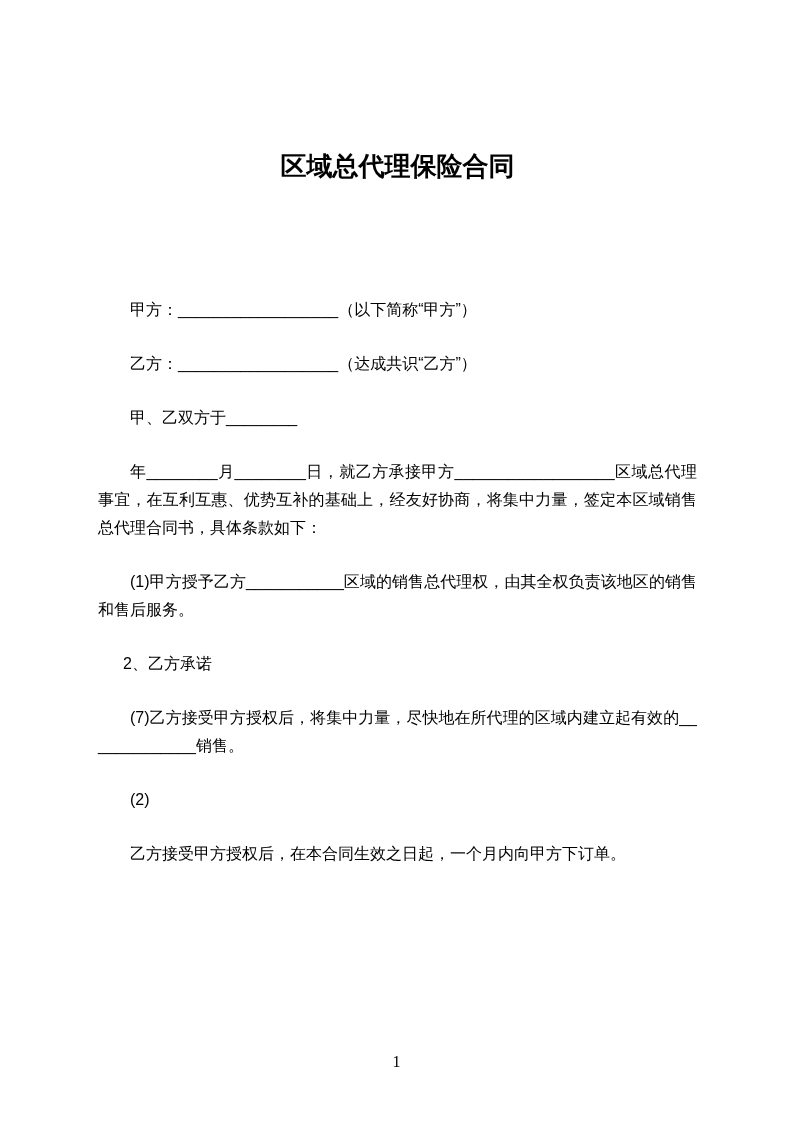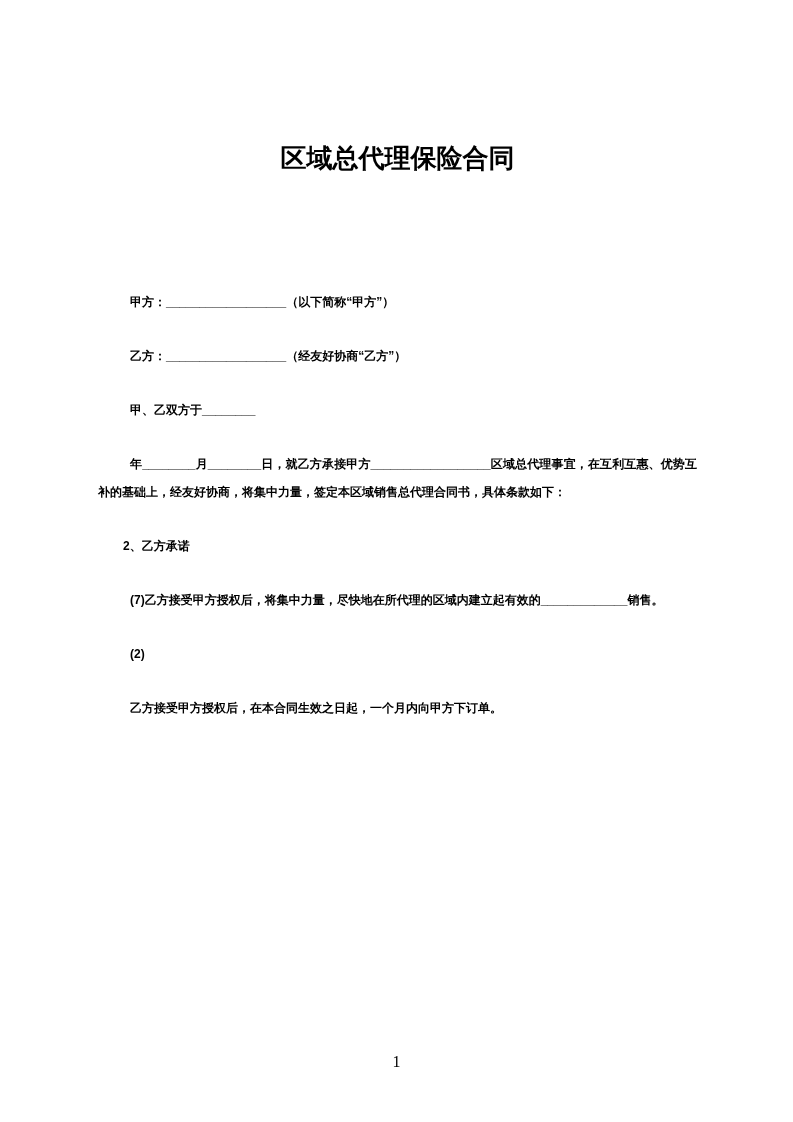--- a/index.html
+++ b/index.html
@@ -16,35 +16,34 @@
     font-family: "Liberation Sans", "DejaVu Sans", sans-serif;
     color: #000000;
   }
   .content {
     position: absolute;
     left: 98px;
     right: 96px;
     top: 140px;
   }
   .doc-title {
-    margin: 0 0 112px 0;
+    margin: 8px 0 112px 0;
     font-size: 26px;
     line-height: 36px;
     font-weight: bold;
     text-align: center;
     letter-spacing: 0;
   }
   .para {
     margin: 14px 0 26px 0;
-    font-size: 12px;
+    font-size: 16px;
     line-height: 28px;
     text-indent: 32px;
     word-break: break-all;
     text-align: justify;
-    font-weight: bold;
   }
   .para.numbered {
     text-indent: 25px;
   }
   .page-number {
     position: absolute;
     left: 0;
     right: 0;
     top: 1050px;
     text-align: center;
@@ -56,27 +55,28 @@
 </style>
 </head>
 <body>
 
 <div class="page">
   <div class="content">
     <h1 class="doc-title">区域总代理保险合同</h1>
 
     <p class="para">甲方：__________________（以下简称“甲方”）</p>
 
-    <p class="para">乙方：__________________（经友好协商“乙方”）</p>
+    <p class="para">乙方：__________________（达成共识“乙方”）</p>
 
     <p class="para">甲、乙双方于________</p>
 
     <p class="para">年________月________日，就乙方承接甲方__________________区域总代理事宜，在互利互惠、优势互补的基础上，经友好协商，将集中力量，签定本区域销售总代理合同书，具体条款如下：</p>
 
 
+    <p class="para">(1)甲方授予乙方___________区域的销售总代理权，由其全权负责该地区的销售和售后服务。</p>
 
 
     <p class="para numbered">2、乙方承诺</p>
 
     <p class="para">(7)乙方接受甲方授权后，将集中力量，尽快地在所代理的区域内建立起有效的_____________销售。</p>
 
     <p class="para">(2)</p>
 
     <p class="para">乙方接受甲方授权后，在本合同生效之日起，一个月内向甲方下订单。</p>
   </div>

